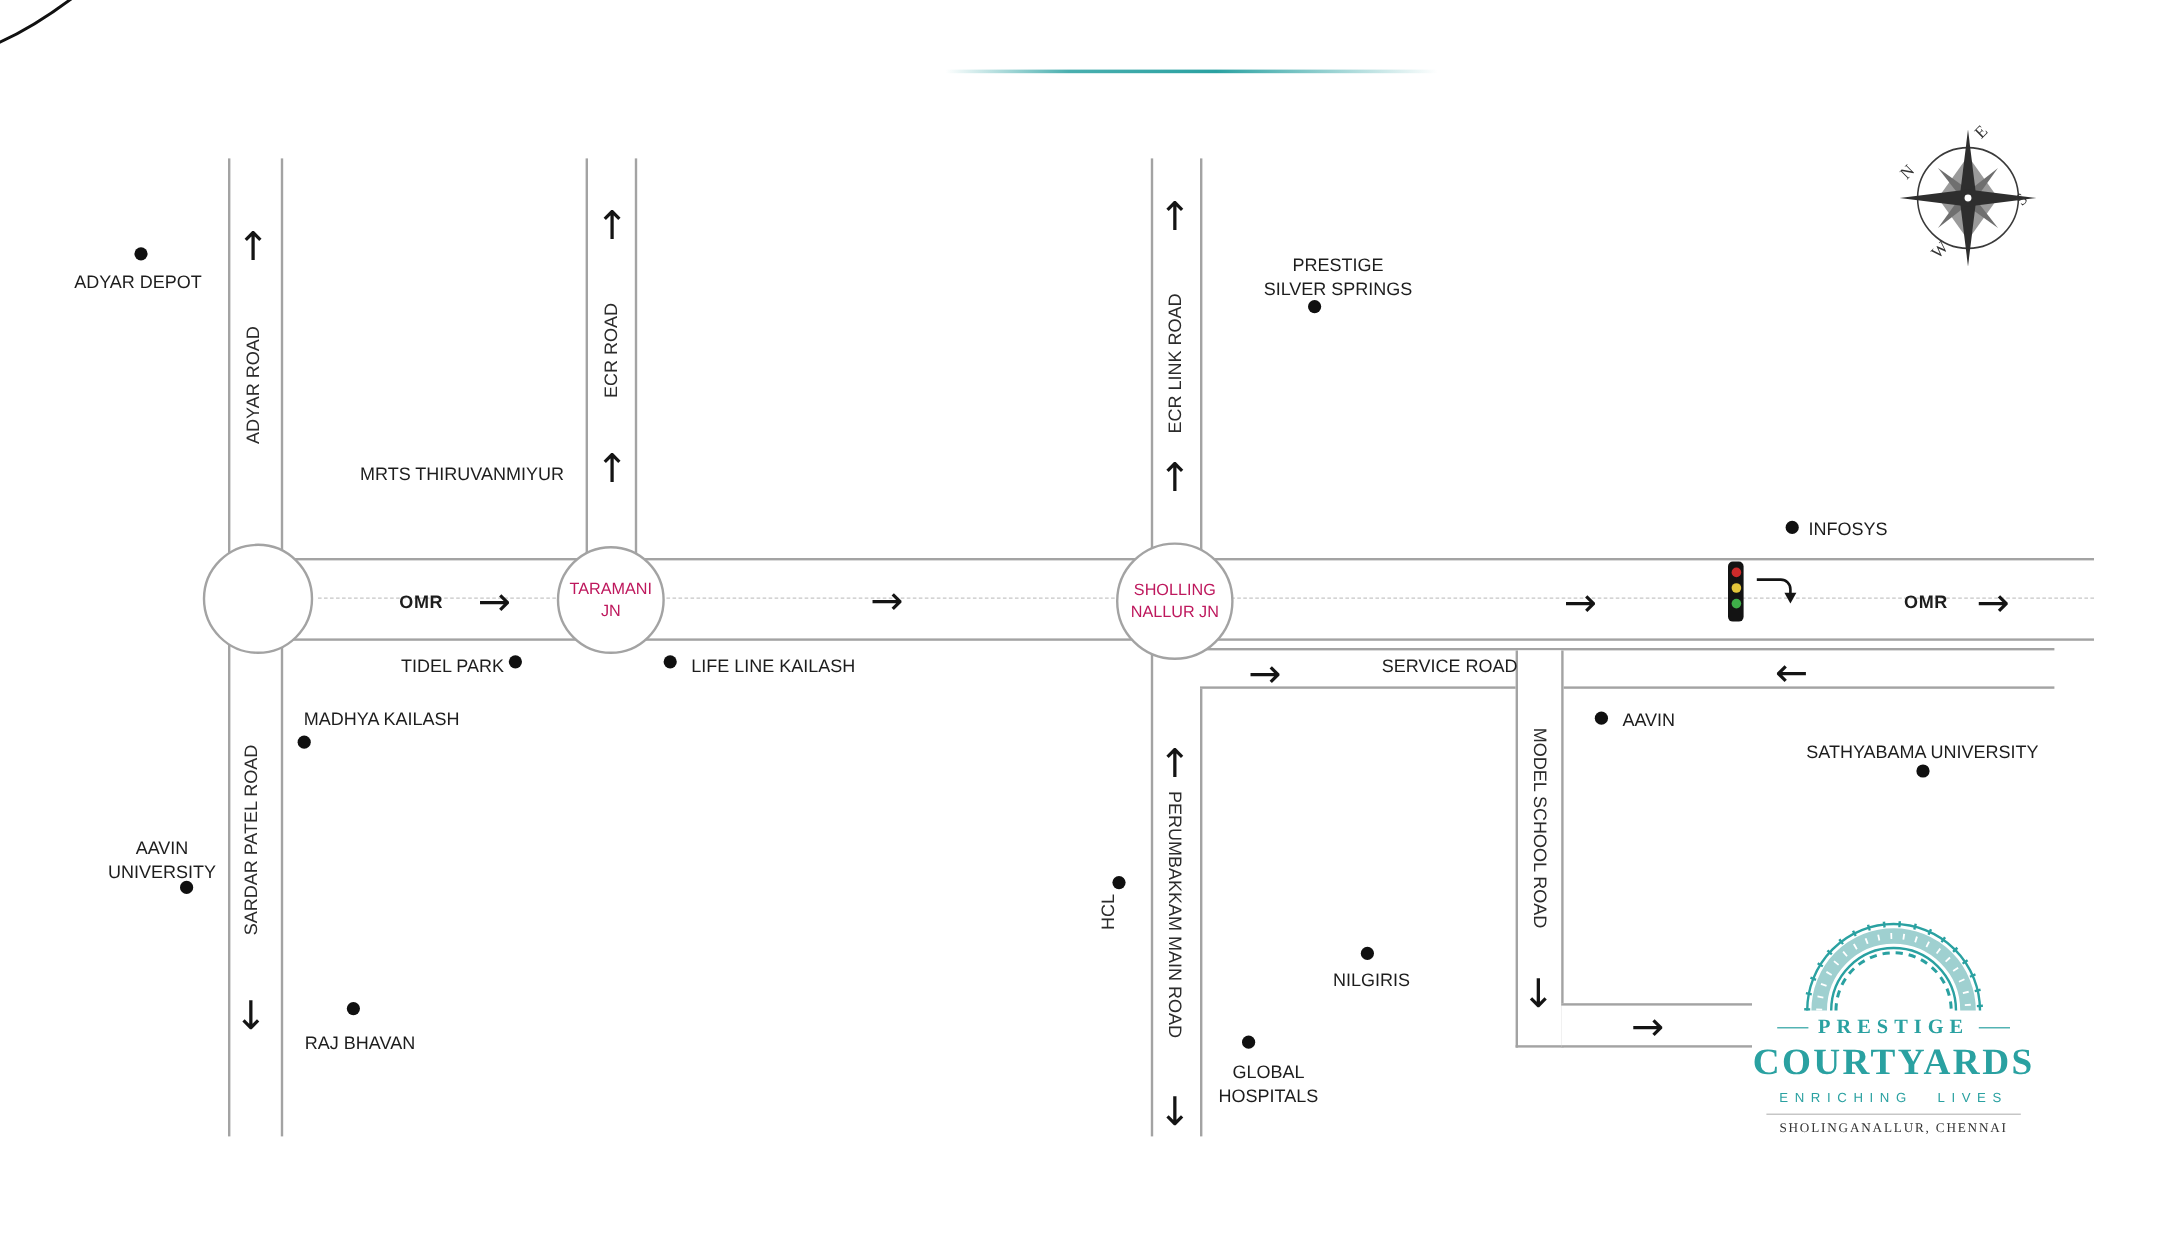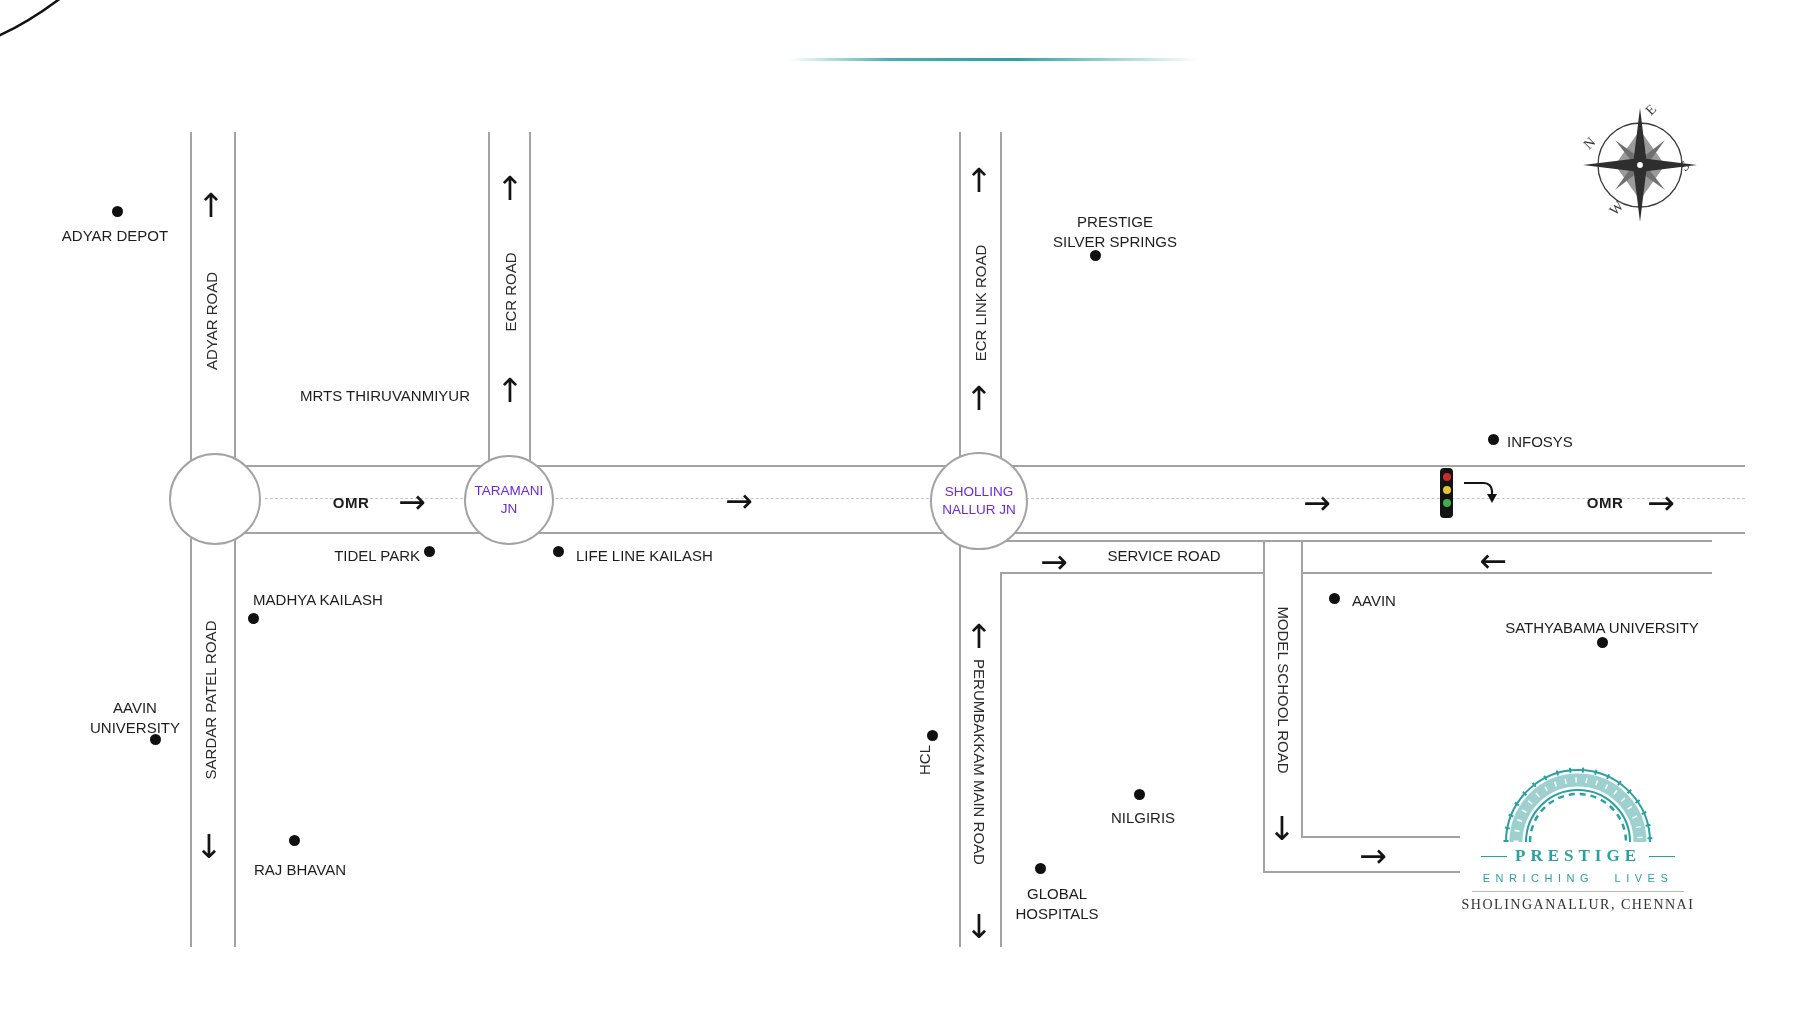--- a/index.html
+++ b/index.html
@@ -10,21 +10,21 @@
   html,body{margin:0;padding:0;background:#fff;}
   .map{
     position:relative;width:1800px;height:1030px;background:#fff;overflow:hidden;
     font-family:"Liberation Sans",sans-serif;color:var(--ink);
   }
   
   .road-v{position:absolute;background:#fff;border-left:2px solid var(--rb);border-right:2px solid var(--rb);box-sizing:border-box;}
   .road-h{position:absolute;background:#fff;border-top:2px solid var(--rb);border-bottom:2px solid var(--rb);box-sizing:border-box;}
   .jn{position:absolute;background:#fff;border:2px solid var(--rb);border-radius:50%;box-sizing:border-box;
       display:flex;align-items:center;justify-content:center;}
-  .jn-label{font-size:13.5px;line-height:1.3;text-align:center;color:#6d28d9;}
+  .jn-label{font-size:13.5px;line-height:1.3;text-align:center;color:#be185d;}
   
   .lbl{position:absolute;font-size:15px;color:var(--ink);white-space:nowrap;line-height:1.35;}
   .c{transform:translateX(-50%);text-align:center;}
   .wrap{white-space:normal;}
   .r{text-align:right;}
   .rlabel{position:absolute;font-size:15px;color:#2b2b2b;white-space:nowrap;}
   .rot-ccw{transform:translate(-50%,-50%) rotate(-90deg);}
   .rot-cw{transform:translate(-50%,-50%) rotate(90deg);}
   .bold{font-weight:bold;letter-spacing:.5px;}
   .arr{position:absolute;font-size:33px;line-height:1;color:#141414;transform:translate(-50%,-50%);
@@ -39,21 +39,21 @@
   .tl{position:absolute;left:1440px;top:468px;width:13px;height:50px;background:#131313;border-radius:4px;}
   .tl i{display:block;width:8px;height:8px;border-radius:50%;margin:5px auto 0;}
   
   .logo{position:absolute;left:1450px;top:766px;width:256px;text-align:center;color:var(--teal);}
   .logo-brand-row{display:flex;align-items:center;justify-content:center;gap:8px;margin-top:2px;font-weight:bold;}
   .logo-brand-row .flourish{display:inline-block;width:26px;height:1px;background:var(--teal);}
   .logo-brand{font-family:"Liberation Serif",serif;font-size:17px;letter-spacing:5px;}
   .logo-name{font-family:"Liberation Serif",serif;font-size:31px;font-weight:bold;letter-spacing:2px;margin-top:1px;}
   .logo-tagline{font-size:11px;letter-spacing:5.5px;word-spacing:12px;margin-top:6px;}
   .logo-divider{width:212px;height:1px;background:#b9b9b9;margin:7px auto 5px;}
-  .logo-location{font-family:"Liberation Serif",serif;font-size:14px;letter-spacing:1.5px;color:#333;}
+  .logo-location{font-family:"Liberation Serif",serif;font-size:11px;letter-spacing:1.5px;color:#333;}
 </style>
 </head>
 <body>
 
 <div class="map">
 
   <svg style="position:absolute;left:0;top:0;" width="72" height="38" viewBox="0 0 72 38">
     <path d="M-2 36 Q 30 22 66 -6" fill="none" stroke="#111" stroke-width="2.5"></path>
   </svg>
 
@@ -117,21 +117,21 @@
     <path d="M2 9 H22 A8 8 0 0 1 30 17 V21" fill="none" stroke="#141414" stroke-width="2.2"></path>
     <polygon points="25,20 35,20 30,29" fill="#141414"></polygon>
   </svg>
 
   <div class="rlabel rot-ccw" style="left:211px;top:321px;">ADYAR ROAD</div>
   <div class="rlabel rot-ccw" style="left:210px;top:700px;">SARDAR PATEL ROAD</div>
   <div class="rlabel rot-ccw" style="left:510px;top:292px;">ECR ROAD</div>
   <div class="rlabel rot-ccw" style="left:980px;top:303px;">ECR LINK ROAD</div>
   <div class="rlabel rot-cw" style="left:979px;top:762px;">PERUMBAKKAM MAIN ROAD</div>
   <div class="rlabel rot-cw" style="left:1283px;top:690px;">MODEL SCHOOL ROAD</div>
-  <div class="lbl c" style="left:1164px;top:546px;">SERVICE ROAD</div>
+  <div class="lbl c" style="left:1208px;top:546px;">SERVICE ROAD</div>
   <div class="lbl c bold" style="left:351px;top:493px;">OMR</div>
   <div class="lbl c bold" style="left:1605px;top:493px;">OMR</div>
 
   <div class="dot" style="left:112px;top:206px;"></div>
   <div class="lbl c" style="left:115px;top:226px;">ADYAR DEPOT</div>
 
   <div class="lbl c" style="left:385px;top:386px;">MRTS THIRUVANMIYUR</div>
 
   <div class="lbl c wrap" style="left:1115px;top:212px;width:132px;">PRESTIGE SILVER SPRINGS</div>
   <div class="dot" style="left:1090px;top:250px;"></div>
@@ -176,18 +176,19 @@
       <path d="M44 76 A 62 62 0 0 1 168 76" fill="none" stroke="#9fd0d0" stroke-width="13"></path>
       <path d="M44 76 A 62 62 0 0 1 168 76" fill="none" stroke="#ffffff" stroke-width="5" stroke-dasharray="1.5 9"></path>
       <path d="M54 76 A 52 52 0 0 1 158 76" fill="none" stroke="#2AA1A1" stroke-width="2"></path>
       <path d="M58 76 A 48 48 0 0 1 154 76" fill="none" stroke="#2AA1A1" stroke-width="2.5" stroke-dasharray="6 5"></path>
     </svg>
     <div class="logo-brand-row">
       <span class="flourish"></span>
       <span class="logo-brand">PRESTIGE</span>
       <span class="flourish"></span>
     </div>
+    <div class="logo-name">COURTYARDS</div>
     <div class="logo-tagline">ENRICHING LIVES</div>
     <div class="logo-divider"></div>
     <div class="logo-location">SHOLINGANALLUR, CHENNAI</div>
   </div>
 
 </div>
 
 </body></html>

